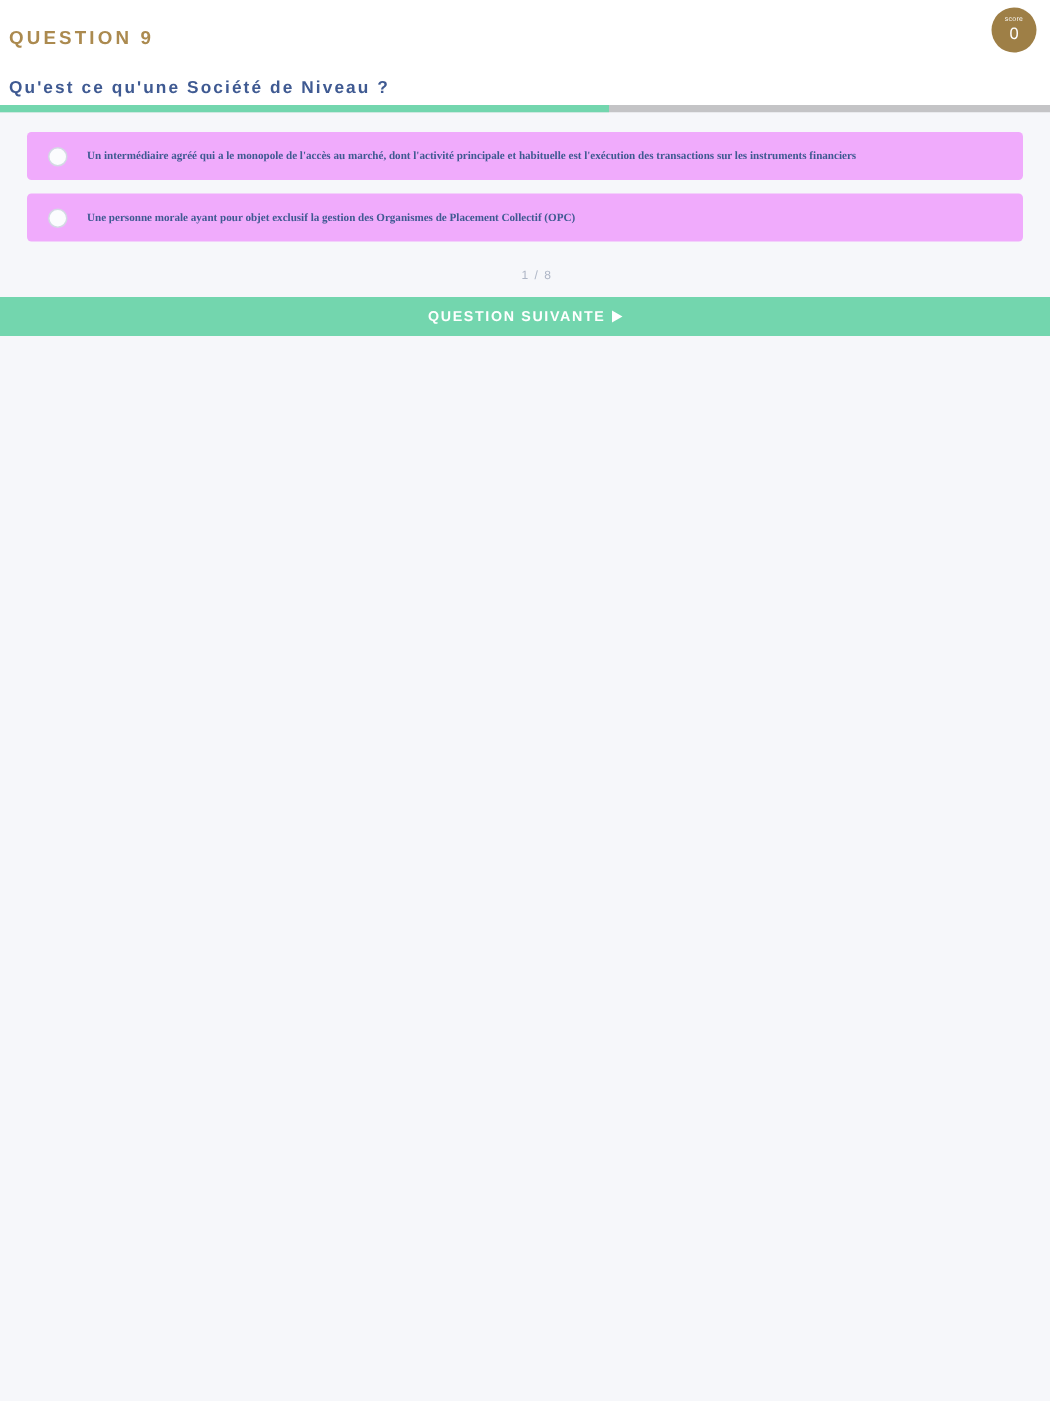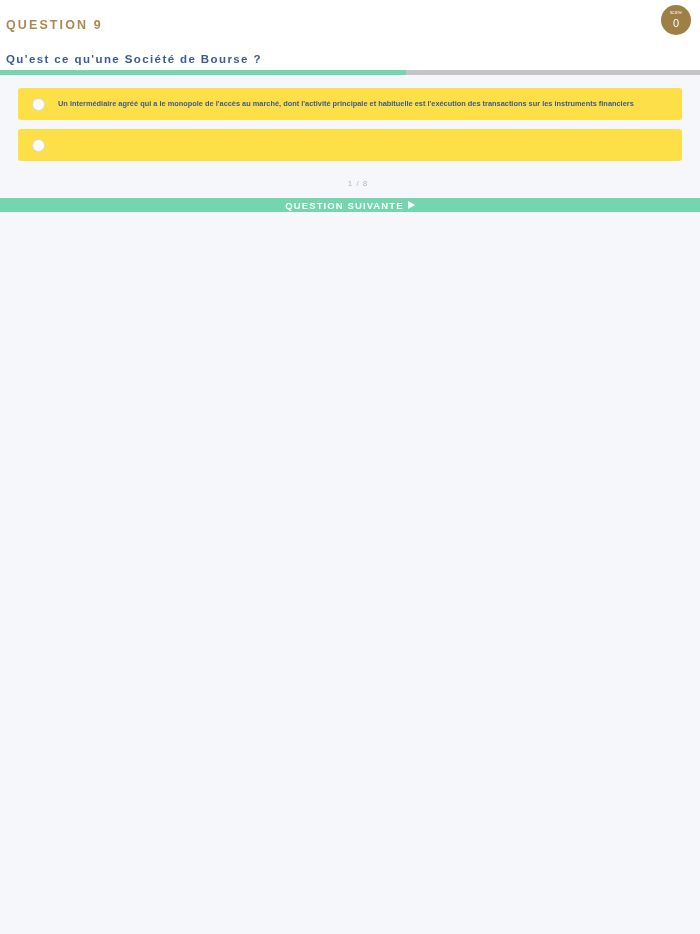--- a/index.html
+++ b/index.html
@@ -122,28 +122,29 @@
     height: 100%;
     background: #73d6ae;
   }
 
   
   .answers {
     background: #f6f7fa;
     padding: 13px 18px 0 18px;
   }
   .answer-card {
-    background: #fde047;
+    background: #f0abfc;
     border-radius: 3px;
     display: flex;
     align-items: center;
     padding: 0 14px;
     height: 32px;
     margin-bottom: 9px;
     cursor: pointer;
+    font-family: Liberation Serif, serif;
   }
   .radio {
     width: 13px;
     height: 13px;
     min-width: 13px;
     border-radius: 50%;
     border: 1.4px solid #d3d9e4;
     background: #fbfcfe;
     margin-right: 13px;
   }
@@ -160,21 +161,21 @@
     color: #aeb6c6;
     font-size: 8px;
     letter-spacing: 1px;
     padding: 9px 0 10px 16px;
     background: #f6f7fa;
   }
 
   
   .next-button {
     width: 100%;
-    height: 14px;
+    height: 26px;
     background: #73d6ae;
     display: flex;
     align-items: center;
     justify-content: center;
     cursor: pointer;
   }
   .next-button-label {
     color: #ffffff;
     font-size: 9.5px;
     font-weight: bold;
@@ -202,39 +203,40 @@
   }
 </style>
 </head>
 <body>
 
 <div class="app">
 
 
   <div class="question-head">
     <div class="question-label">QUESTION 9</div>
-    <div class="question-text">Qu'est ce qu'une Société de Bourse ?</div>
+    <div class="question-text">Qu'est ce qu'une Société de Niveau ?</div>
 
     <div class="score-badge">
       <div class="score-caption">score</div>
       <div class="score-value">0</div>
     </div>
   </div>
 
   <div class="progress-track">
     <div class="progress-fill" style="width: 58%;"></div>
   </div>
 
   <div class="answers">
     <div class="answer-card">
       <span class="radio"></span>
       <span class="answer-text">Un intermédiaire agréé qui a le monopole de l'accès au marché, dont l'activité principale et habituelle est l'exécution des transactions sur les instruments financiers</span>
     </div>
     <div class="answer-card">
       <span class="radio"></span>
+      <span class="answer-text">Une personne morale ayant pour objet exclusif la gestion des Organismes de Placement Collectif (OPC)</span>
     </div>
   </div>
 
   <div class="pagination">1 / 8</div>
 
   <div class="next-button">
     <span class="next-button-label">QUESTION SUIVANTE</span>
     <span class="play-icon"></span>
   </div>
 

